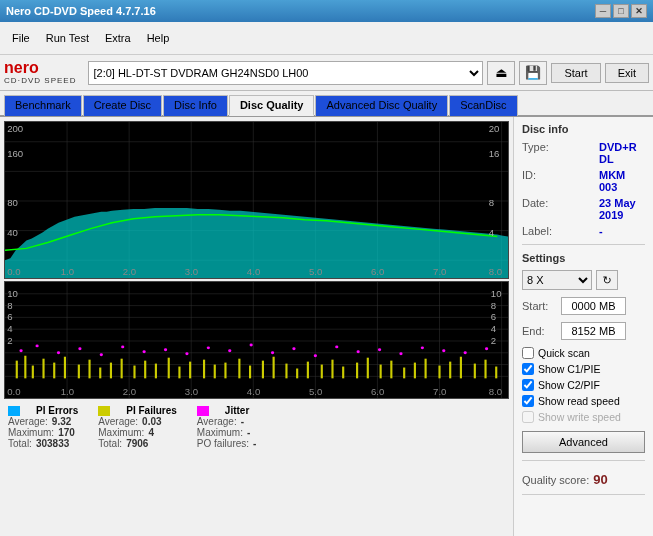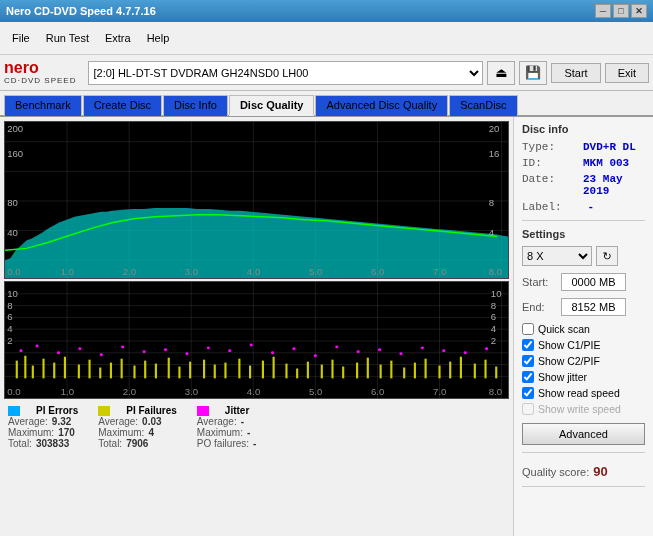--- a/index.html
+++ b/index.html
@@ -197,22 +197,21 @@
       flex-direction: column;
       gap: 4px;
     }
     .sidebar-section-title {
       font-weight: bold;
       color: #333;
       margin-bottom: 2px;
     }
     .info-row {
       display: flex;
-      gap: 4px;
-      font-family: Liberation Mono, monospace;
+      gap: 20px;
     }
     .info-label { color: #555; min-width: 35px; }
     .info-value { color: #0000cc; font-weight: bold; padding-left: 22px; }
     .settings-row {
       display: flex;
       align-items: center;
       gap: 4px;
       margin-bottom: 3px;
     }
     .speed-select {
@@ -586,24 +585,20 @@
     <div class="checkbox-row">
       <input type="checkbox" checked="" style="">
       <span>Show C1/PIE</span>
     </div>
     <div class="checkbox-row">
       <input type="checkbox" checked="" style="">
       <span>Show C2/PIF</span>
     </div>
     <div class="checkbox-row">
       <input type="checkbox" checked="" style="">
-      <span>Show jitter</span>
-    </div>
-    <div class="checkbox-row">
-      <input type="checkbox" checked="" style="">
       <span>Show read speed</span>
     </div>
     <div class="checkbox-row">
       <input type="checkbox" disabled="" style="">
       <span style="color:#aaa;">Show write speed</span>
     </div>
 
     <button class="btn-advanced">Advanced</button>
 
     <div class="divider"></div>

